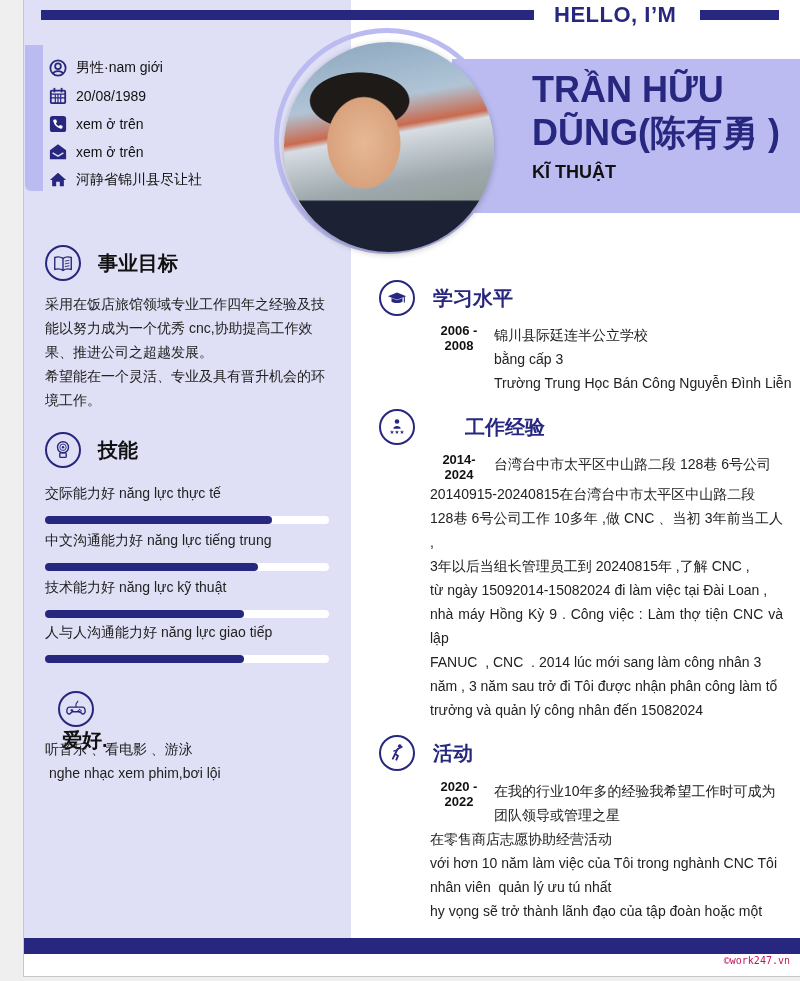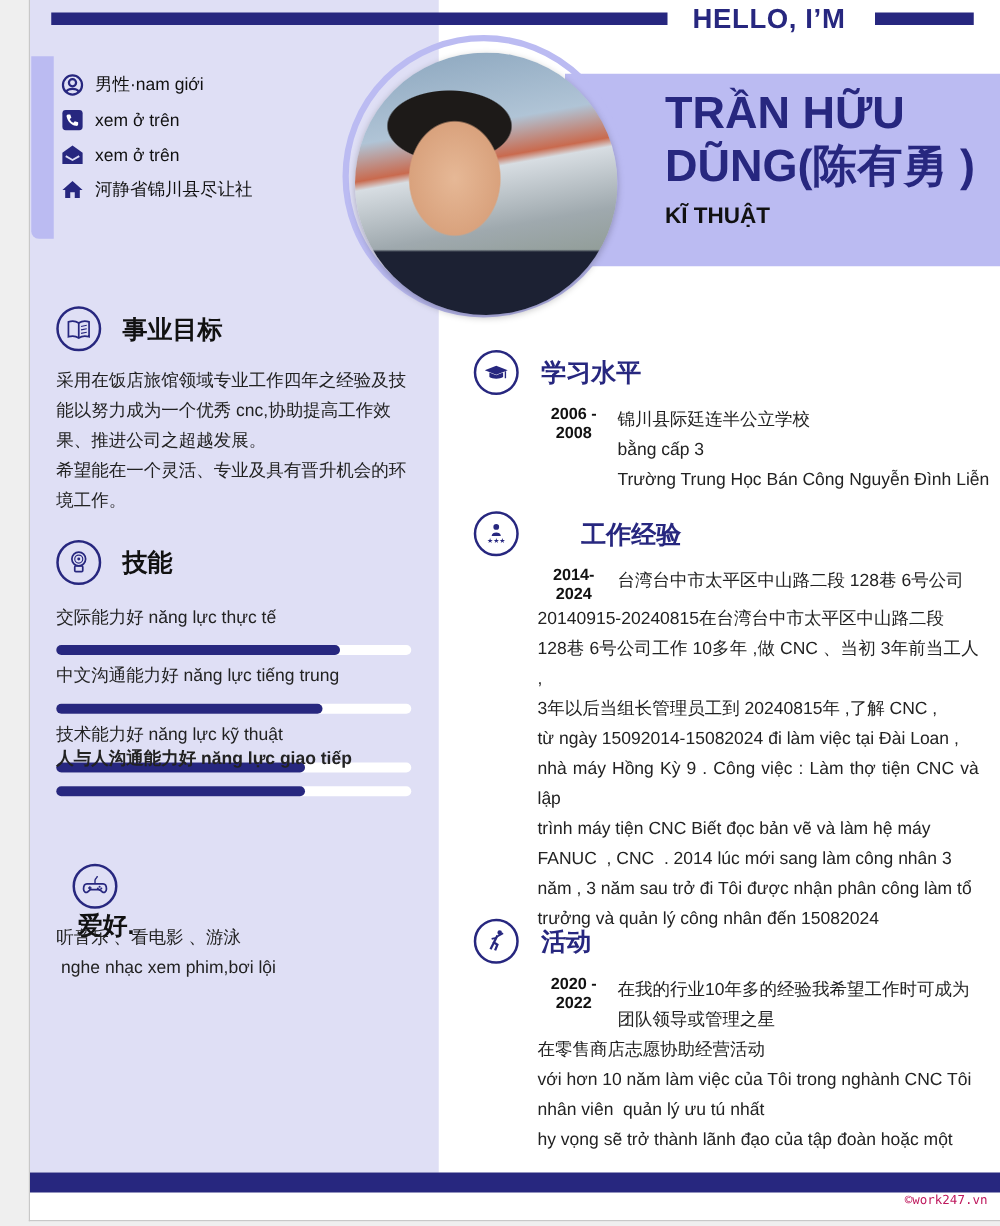--- a/index.html
+++ b/index.html
@@ -81,20 +81,31 @@
             <circle cx="10" cy="10" r="8.5" fill="none" stroke="#27277f" stroke-width="2"></circle>
             <circle cx="10" cy="8" r="3.2" fill="none" stroke="#27277f" stroke-width="2"></circle>
             <path d="M4.5 16 C6 12.5 14 12.5 15.5 16" fill="none" stroke="#27277f" stroke-width="2"></path>
           </svg>
       </span>
       <span class="txt">男性·nam giới</span>
     </div>
     <div class="contact">
       <span class="ic">
         <svg viewBox="0 0 20 20">
+            <rect x="2" y="4" width="16" height="14" rx="1" fill="none" stroke="#27277f" stroke-width="2"></rect>
+            <rect x="5" y="1" width="2" height="5" fill="#27277f"></rect>
+            <rect x="13" y="1" width="2" height="5" fill="#27277f"></rect>
+            <path d="M2 8 H18 M2 12 H18 M7 8 V18 M10 8 V18 M13 8 V18" stroke="#27277f" stroke-width="1.3"></path>
+          </svg>
+      </span>
+      <span class="txt">20/08/1989</span>
+    </div>
+    <div class="contact">
+      <span class="ic">
+        <svg viewBox="0 0 20 20">
             <rect x="1" y="1" width="18" height="18" rx="3" fill="#27277f"></rect>
             <path d="M6 5 L8 5 L9 8 L7.5 9 C8.3 10.8 9.2 11.7 11 12.5 L12 11 L15 12 L15 14 C15 15 14 15.5 13 15.2 C8.5 14 6 11.5 4.8 7 C4.5 6 5 5 6 5 Z" fill="#fff"></path>
           </svg>
       </span>
       <span class="txt">xem ở trên</span>
     </div>
     <div class="contact">
       <span class="ic">
         <svg viewBox="0 0 20 20">
             <path d="M1 8 L10 1.5 L19 8 V18 H1 Z" fill="#27277f"></path>
@@ -164,21 +175,21 @@
     <div class="skill-track">
         <div class="skill-fill" style="width:75%;"></div>
       </div>
   </div>
   <div class="skill" style="top:579px;">
     <div class="skill-label">技术能力好 năng lực kỹ thuật</div>
     <div class="skill-track">
         <div class="skill-fill" style="width:70%;"></div>
       </div>
   </div>
-  <div class="skill" style="top:598px;font-weight:bold;">
+  <div class="skill" style="top:624px;">
     <div class="skill-label">人与人沟通能力好 năng lực giao tiếp</div>
     <div class="skill-track">
         <div class="skill-fill" style="width:70%;"></div>
       </div>
   </div>
 
   <div class="lsec-head" style="top:691px;flex-direction:column;">
     <span class="circle-ic">
       <svg viewBox="0 0 24 24">
           <path d="M5 10 H19 C21 10 22 12 22 14.5 C22 17 20 18 18.5 17 L16 15 H8 L5.5 17 C4 18 2 17 2 14.5 C2 12 3 10 5 10 Z" fill="none" stroke="#27277f" stroke-width="1.5"></path>
@@ -231,21 +242,20 @@
     <div>2014-</div>
     <div>2024</div>
   </div>
   <div class="r-line" style="left:470px; top:452px;">台湾台中市太平区中山路二段 128巷 6号公司</div>
   <div class="r-para" style="top:482px;">
     <div>20140915-20240815在台湾台中市太平区中山路二段</div>
     <div>128巷 6号公司工作 10多年 ,做 CNC 、当初 3年前当工人 ,</div>
     <div>3年以后当组长管理员工到 20240815年 ,了解 CNC ,</div>
     <div>từ ngày 15092014-15082024 đi làm việc tại Đài Loan ,</div>
     <div>nhà máy Hồng Kỳ 9 . Công việc : Làm thợ tiện CNC và lập</div>
-    <div>trình máy tiện CNC Biết đọc bản vẽ và làm hệ máy</div>
     <div style="white-space:pre;">FANUC  , CNC  . 2014 lúc mới sang làm công nhân 3</div>
     <div>năm , 3 năm sau trở đi Tôi được nhận phân công làm tổ</div>
     <div>trưởng và quản lý công nhân đến 15082024</div>
   </div>
 
   <div class="rsec-head" style="top:735px;">
     <span class="circle-ic">
       <svg viewBox="0 0 24 24">
           <circle cx="15" cy="4.5" r="2" fill="#27277f"></circle>
           <path d="M13 7 L10 13 L13 15 L11 20" fill="none" stroke="#27277f" stroke-width="2"></path>

